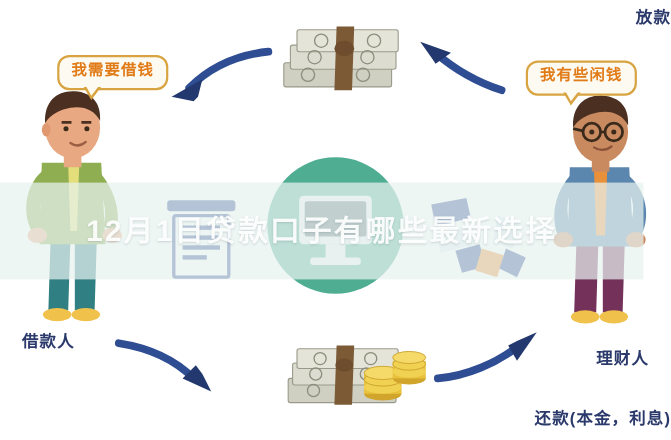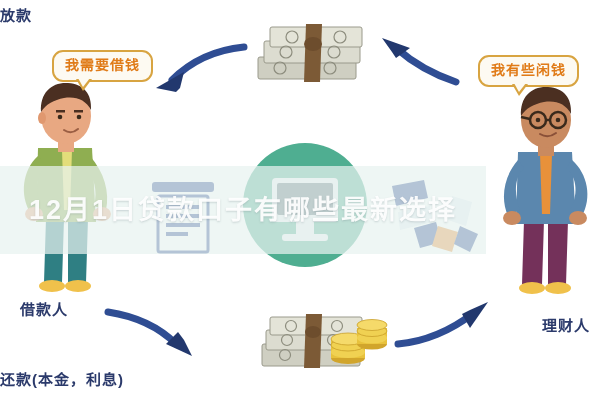--- a/index.html
+++ b/index.html
@@ -22,40 +22,41 @@
   }
 
   
   .diagram-label {
     position: absolute;
     color: #2b3a6b;
     font-size: 15px;
     font-weight: 700;
     letter-spacing: 1px;
     white-space: nowrap;
-    text-align: left;
+    text-align: right;
   }
   #label-disburse { top: 4px;   left: 0; width: 610px; }
   #label-repay    { top: 368px; left: 0; width: 610px; }
   #label-borrower { top: 298px; left: 20px;  width: 120px; text-align: left; }
   #label-lender   { top: 298px; left: 470px; width: 120px; text-align: right; margin-top: 16px; }
 
   
   .bubble {
     position: absolute;
     border: 2px solid #d8a441;
     border-radius: 11px;
     background: #fdfaf2;
     padding: 6px 11px 7px;
     color: #e07b18;
     font-size: 14px;
     font-weight: 700;
     letter-spacing: 1px;
     white-space: nowrap;
     line-height: 1.1;
+    font-family: Liberation Mono, monospace;
   }
   .bubble::after {
     content: "";
     position: absolute;
     bottom: -11px;
     width: 0; height: 0;
     border-left: 7px solid transparent;
     border-right: 9px solid transparent;
     border-top: 12px solid #d8a441;
   }
@@ -83,21 +84,21 @@
     width: 610px;
     height: 400px;
     pointer-events: none;
   }
 
   
   #watermark {
     position: absolute;
     left: 0;
     top: 166px;
-    width: 486px;
+    width: 585px;
     height: 88px;
     background: rgba(232, 242, 240, 0.72);
     display: flex;
     flex-direction: column;
     justify-content: center;
     align-items: center;
     gap: 18px;
     z-index: 40;
   }
   .wm-line {

